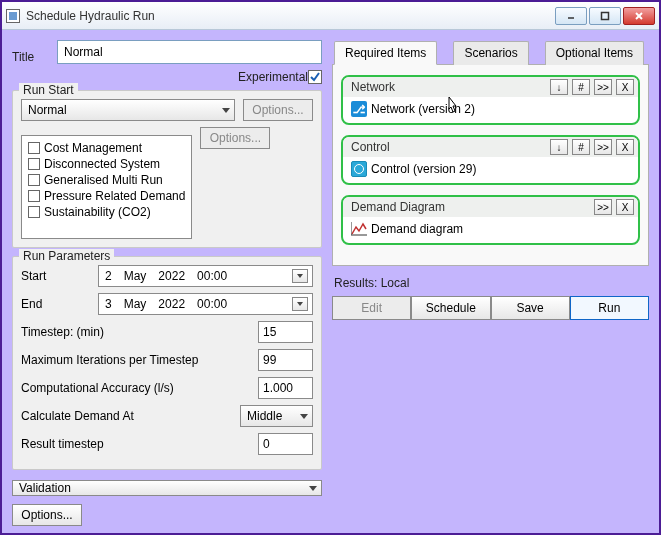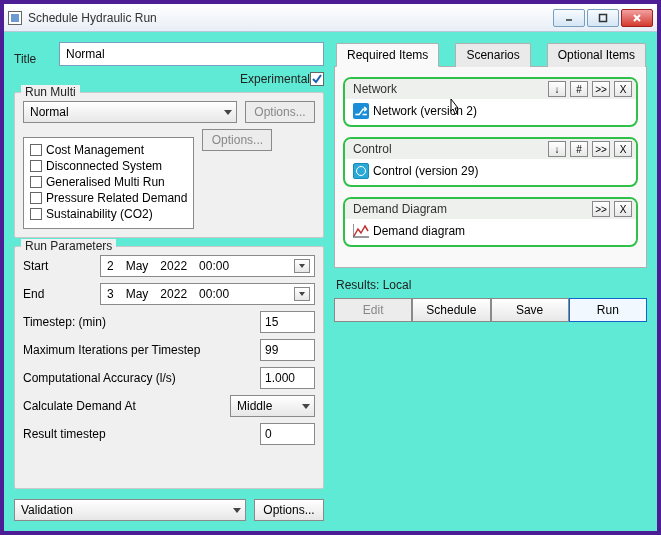--- a/index.html
+++ b/index.html
@@ -1,17 +1,17 @@
 <!DOCTYPE html>
 <html><head>
 <meta charset="utf-8">
 <style>
   * { box-sizing: border-box; font-family: "Segoe UI", Tahoma, sans-serif; font-size: 12px; }
   body { margin: 0; background: #fff; }
-  .window { width: 661px; height: 535px; background: #5eead4; border: 4px solid #4c1d95; position: relative; }
+  .window { width: 661px; height: 535px; background: #c4b5fd; border: 2px solid #4c1d95; position: relative; }
   .titlebar { height: 28px; background: linear-gradient(#fff,#e8eef6); border-bottom: 1px solid #b8c8d8; display: flex; align-items: center; padding: 0 4px; }
   .titlebar .ticon { width:14px; height:14px; border:1px solid #666; margin-right:6px; background:#fff; position:relative; }
   .titlebar .ticon::after { content:""; position:absolute; inset:2px; background:#6b9bd1; }
   .titlebar .ttitle { flex:1; color:#333; }
   .winbtns { display:flex; gap:2px; }
   .winbtn { width:32px; height:18px; border:1px solid #7a9ec0; background:linear-gradient(#f7fbff,#d5e6f5); border-radius:2px; display:flex; align-items:center; justify-content:center; cursor:pointer; }
   .winbtn.close { background:linear-gradient(#f2a0a0,#d43a2f); border-color:#a02020; color:#fff; font-weight:bold; }
   .winbtn svg { width:10px; height:10px; stroke:#333; stroke-width:1.5; fill:none; }
   .winbtn.close svg { stroke:#fff; stroke-width:2; }
 
@@ -32,34 +32,34 @@
 
   .select { height:22px; border:1px solid #8a8a8a; background:linear-gradient(#fff,#e7e7e7); display:flex; align-items:center; padding:0 4px 0 6px; justify-content:space-between; cursor:pointer; }
   .select .caret { width:0;height:0;border-left:4px solid transparent;border-right:4px solid transparent;border-top:5px solid #444; }
   .btn { height:22px; border:1px solid #8a8a8a; background:linear-gradient(#fff,#e7e7e7); padding:0 10px; display:inline-flex; align-items:center; justify-content:center; cursor:pointer;text-align:right; }
   .btn.disabled { color:#888; background:#ececec; cursor:default; }
 
   .runtype-row { display:flex; gap:8px; }
   .runtype-row .select { flex:1; }
   .runtype-row .btn { width:70px; }
 
-  .checklist { border:1px solid #8a8a8a; background:#fff; margin-top:8px; padding:4px 6px; height:92px; overflow:hidden; }
+  .checklist { border:1px solid #8a8a8a; background:#fff; margin-top:8px; padding:4px 6px; height:104px; overflow:hidden; }
   .cl-item { display:flex; align-items:center; gap:4px; height:16px; }
   .cl-box { width:12px; height:12px; border:1px solid #666; background:#fff; }
 
   .param-row { display:flex; align-items:center; margin-bottom:6px; }
   .param-row .plbl { flex:1; }
   .date { width:215px; height:22px; border:1px solid #8a8a8a; background:#fff; display:flex; align-items:center; padding:0 4px 0 6px; justify-content:space-between; }
   .date .dtxt { display:flex; gap:12px; }
   .date .dropicon { width:16px; height:14px; border:1px solid #888; background:linear-gradient(#fff,#e7e7e7); display:flex; align-items:center; justify-content:center; }
   .date .dropicon::after { content:""; width:0;height:0;border-left:3px solid transparent;border-right:3px solid transparent;border-top:4px solid #444; }
   .numin { width:55px; height:22px; border:1px solid #8a8a8a; background:#fff; padding:0 4px; }
-  .selsm { width:85px; }
-
-  .bottom-row { display:flex; gap:8px; margin-top:2px; }
+  .selsm { width:73px; }
+
+  .bottom-row { display:flex; gap:8px; margin-top:2px;flex-direction:column; }
   .bottom-row .select { flex:1; }
   .bottom-row .btn { width:70px; }
 
   
   .tabs { display:flex; border-bottom:1px solid #b0b0b0; gap:16px; padding-left:2px; }
   .tab { padding:4px 10px; border:1px solid #b0b0b0; border-bottom:none; background:#eaeaea; cursor:pointer; position:relative; top:1px; border-radius:2px 2px 0 0; }
   .tab.active { background:#f9f9f9; border-bottom:1px solid #f9f9f9; }
   .tabbody { border:1px solid #b0b0b0; border-top:none; background:#f9f9f9; padding:10px 8px; flex-shrink:0; }
 
   .card { border:2px solid #30c048; border-radius:8px; background:#fff; margin-bottom:10px; }
@@ -122,21 +122,21 @@
         <div class="row exp-row">
           <span class="lbl">Experimental</span>
           <span class="chk">
               <svg width="12" height="12" viewBox="0 0 12 12">
                 <polyline points="2,6 5,9 10,2" fill="none" stroke="#1a5fb4" stroke-width="2"></polyline>
               </svg>
             </span>
         </div>
 
         <div class="group">
-          <span class="legend">Run Multi</span>
+          <span class="legend">Run Start</span>
           <div class="runtype-row">
             <div class="select">
               <span>Normal</span>
               <span class="caret"></span>
             </div>
             <div class="btn disabled">Options...</div>
           </div>
           <div class="runtype-row" style="margin-top:6px;">
             <div class="checklist">
               <div class="cl-item">

